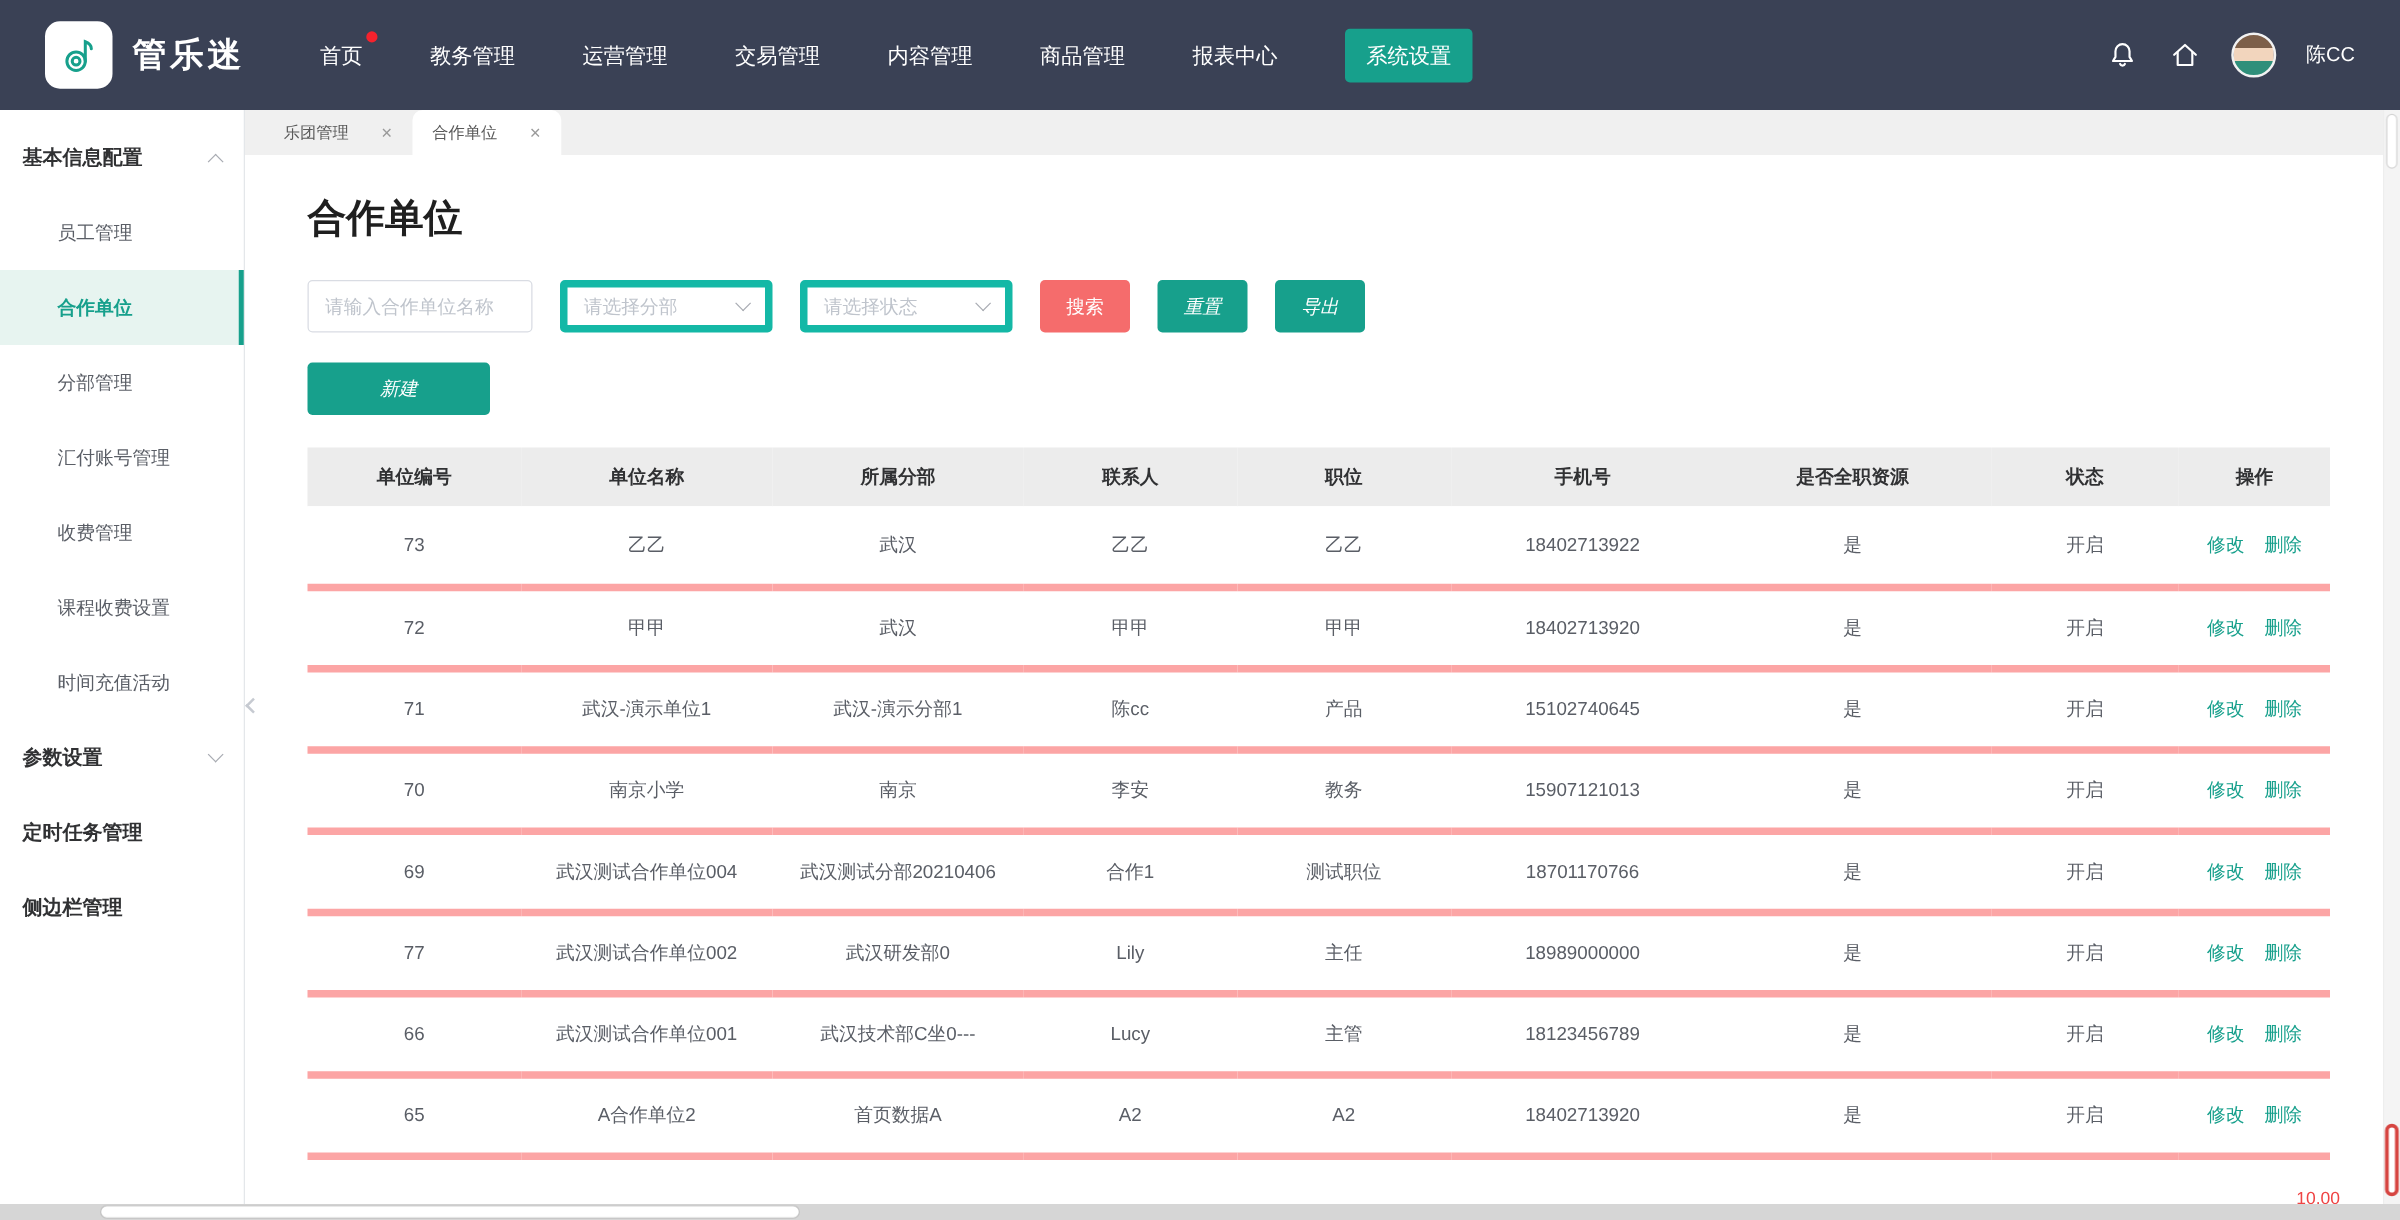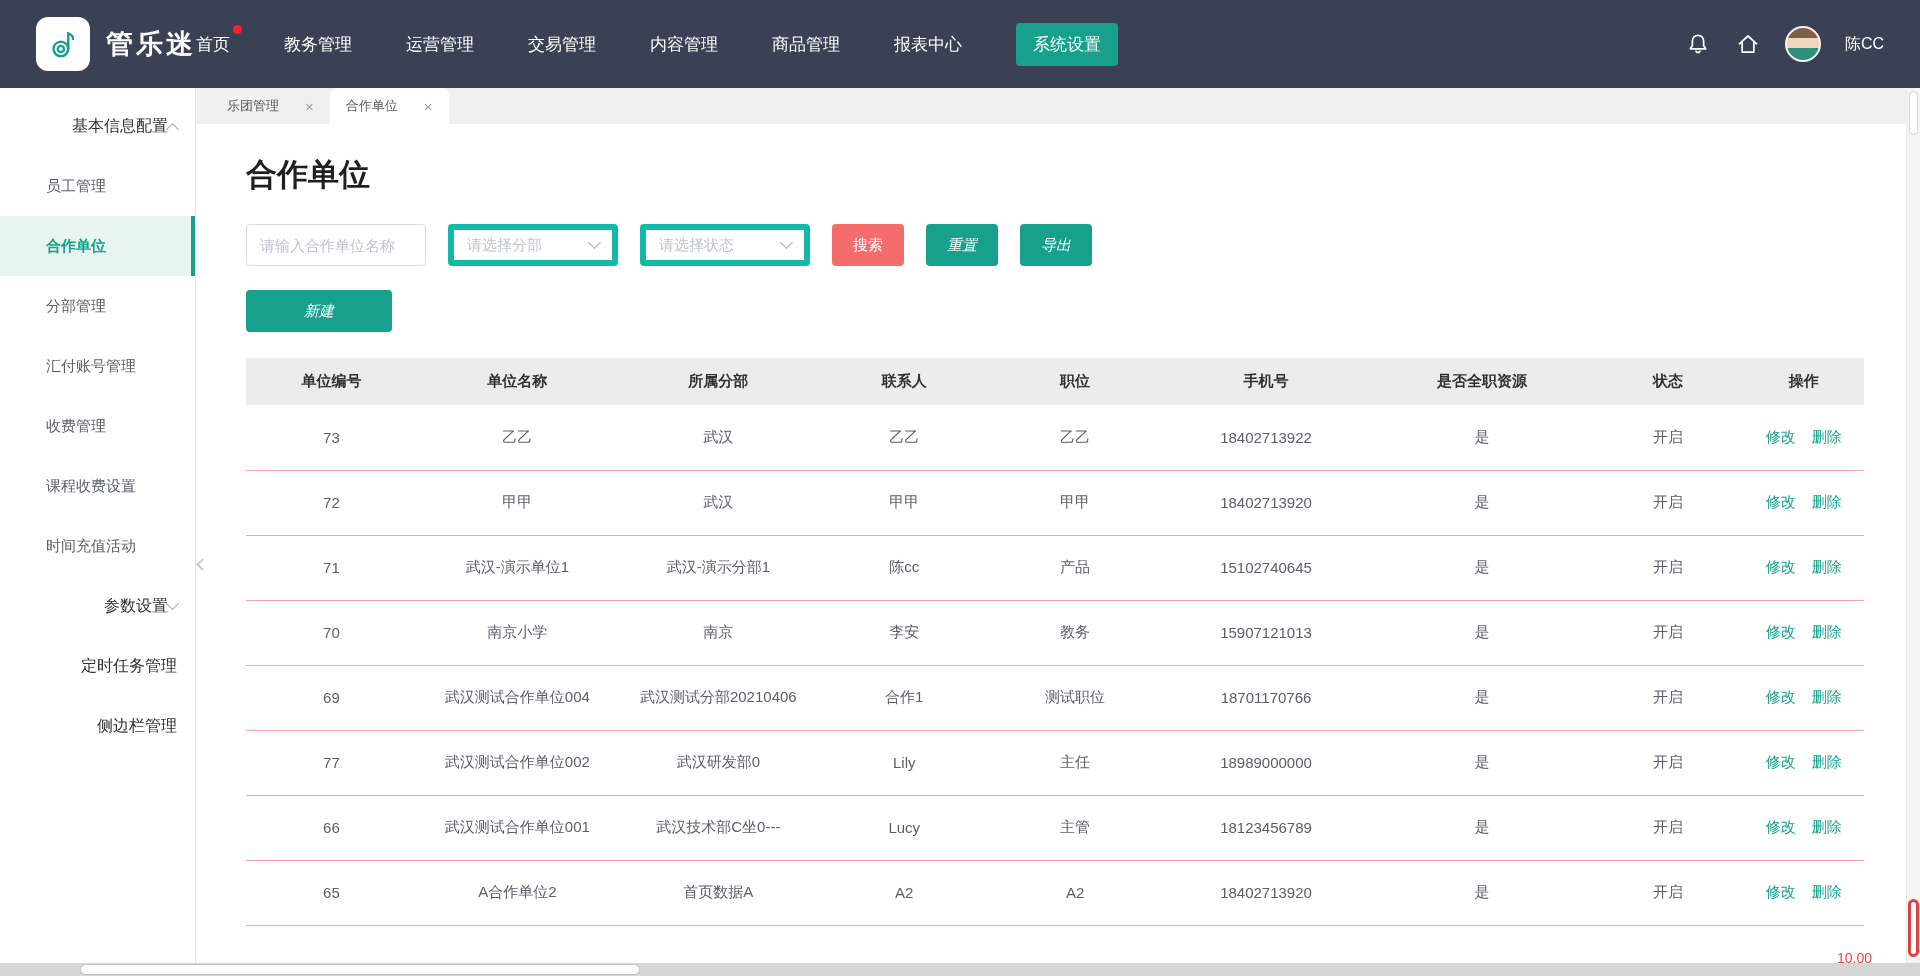--- a/index.html
+++ b/index.html
@@ -11,35 +11,35 @@
   }
   *{box-sizing:border-box;margin:0;padding:0;}
   html,body{width:1920px;height:976px;overflow:hidden;}
   body{font-family:"Liberation Sans","DejaVu Sans",sans-serif;background:#fff;color:#303133;}
 
   
   .navbar{height:88px;background:var(--navbar-bg);display:flex;align-items:center;padding:0 36px 0 36px;}
   .logo-box{width:54px;height:54px;background:#fff;border-radius:12px;display:flex;align-items:center;justify-content:center;flex:0 0 auto;}
   .logo-box svg{display:block;}
   .app-name{color:#fff;font-size:27px;font-weight:bold;margin-left:16px;letter-spacing:3px;}
-  .nav-menu{display:flex;align-items:center;gap:54px;}
+  .nav-menu{display:flex;align-items:center;margin-left:60px;gap:54px;}
   .nav-item{position:relative;color:#fff;font-size:17px;cursor:pointer;white-space:nowrap;}
   .nav-item.active{background:var(--accent);padding:10px 17px;border-radius:4px;}
   .nav-badge{position:absolute;top:-8px;right:-12px;width:9px;height:9px;border-radius:50%;background:var(--badge);}
   .nav-right{margin-left:auto;display:flex;align-items:center;gap:24px;}
   .nav-icon{cursor:pointer;display:flex;align-items:center;}
   .avatar{width:36px;height:36px;border-radius:50%;border:2px solid #f2f2f2;cursor:pointer;
     background:linear-gradient(180deg,#7d5f49 0%,#7d5f49 32%,#f2d5bd 32%,#f2d5bd 64%,#2f8f7a 64%);}
   .user-name{color:#fff;font-size:16px;cursor:pointer;}
 
   
   .layout{display:flex;height:888px;}
   .sidebar{width:196px;background:#fff;border-right:1px solid #e4e7ea;padding-top:8px;position:relative;flex:0 0 auto;z-index:2;}
   .side-item{height:60px;display:flex;align-items:center;cursor:pointer;font-size:16px;color:#303133;}
-  .side-item.group{padding:0 18px;justify-content:flex-end;}
+  .side-item.group{padding:0 18px;justify-content:space-between;font-weight:bold;}
   .side-item.sub{padding-left:46px;color:#5a5e66;font-size:15px;}
   .side-item.sub.active{background:#e7f4f0;color:var(--accent);font-weight:bold;border-right:4px solid var(--accent);}
   .chev{width:9px;height:9px;border-right:1.6px solid #a8abb2;border-bottom:1.6px solid #a8abb2;flex:0 0 auto;}
   .chev.up{transform:rotate(-135deg) translate(-2px,-2px);}
   .chev.down{transform:rotate(45deg) translate(-2px,-2px);}
   .collapse-handle{position:absolute;right:-14px;top:448px;width:14px;height:56px;display:flex;align-items:center;justify-content:center;cursor:pointer;}
   .chev-left{width:9px;height:9px;border-left:2px solid #c6cad1;border-bottom:2px solid #c6cad1;transform:rotate(45deg);}
 
   
   .main{flex:1;display:flex;flex-direction:column;min-width:0;}
@@ -57,21 +57,21 @@
   .select .ph{font-size:15px;color:#bfc4cc;}
   .btn{height:42px;border:none;border-radius:4px;color:#fff;font-size:15px;padding:0 21px;cursor:pointer;font-family:inherit;}
   .btn-search{background:var(--danger);}
   .btn-teal{background:var(--accent);font-style:italic;}
   .btn-create{width:146px;height:42px;margin-bottom:26px;}
 
   
   table{width:100%;border-collapse:collapse;table-layout:fixed;}
   thead tr{background:#ececec;height:47px;}
   th{font-size:15px;font-weight:bold;color:#303133;text-align:center;}
-  tbody tr{height:65px;border-bottom:1px solid #fca5a5;background:#fff;}
+  tbody tr{height:65px;border-bottom:6px solid #fca5a5;background:#fff;}
   td{font-size:15px;color:#5a5e66;text-align:center;overflow:hidden;white-space:nowrap;}
   .link{color:var(--accent);cursor:pointer;margin:0 8px;display:inline-block;}
 
   
   .vscroll{position:fixed;top:88px;right:0;bottom:13px;width:14px;background:#f4f4f4;border-left:1px solid #e9e9e9;z-index:5;}
   .vthumb-top{position:absolute;top:3px;left:2px;width:9px;height:44px;background:#fff;border:1px solid #d4d4d4;border-radius:5px;cursor:pointer;}
   .vthumb-red{position:absolute;bottom:6px;left:1px;width:11px;height:58px;background:#fff;border:3px solid var(--scroll-red);border-radius:6px;cursor:pointer;}
   .hscroll{position:fixed;left:0;right:0;bottom:0;height:13px;background:#d6d6d6;z-index:5;}
   .hthumb{position:absolute;left:80px;top:1px;width:560px;height:11px;background:#fff;border:1px solid #c2c2c2;border-radius:6px;cursor:pointer;}
   .clipped-text{position:fixed;right:48px;bottom:10px;font-size:14px;color:#ef4444;z-index:4;}

